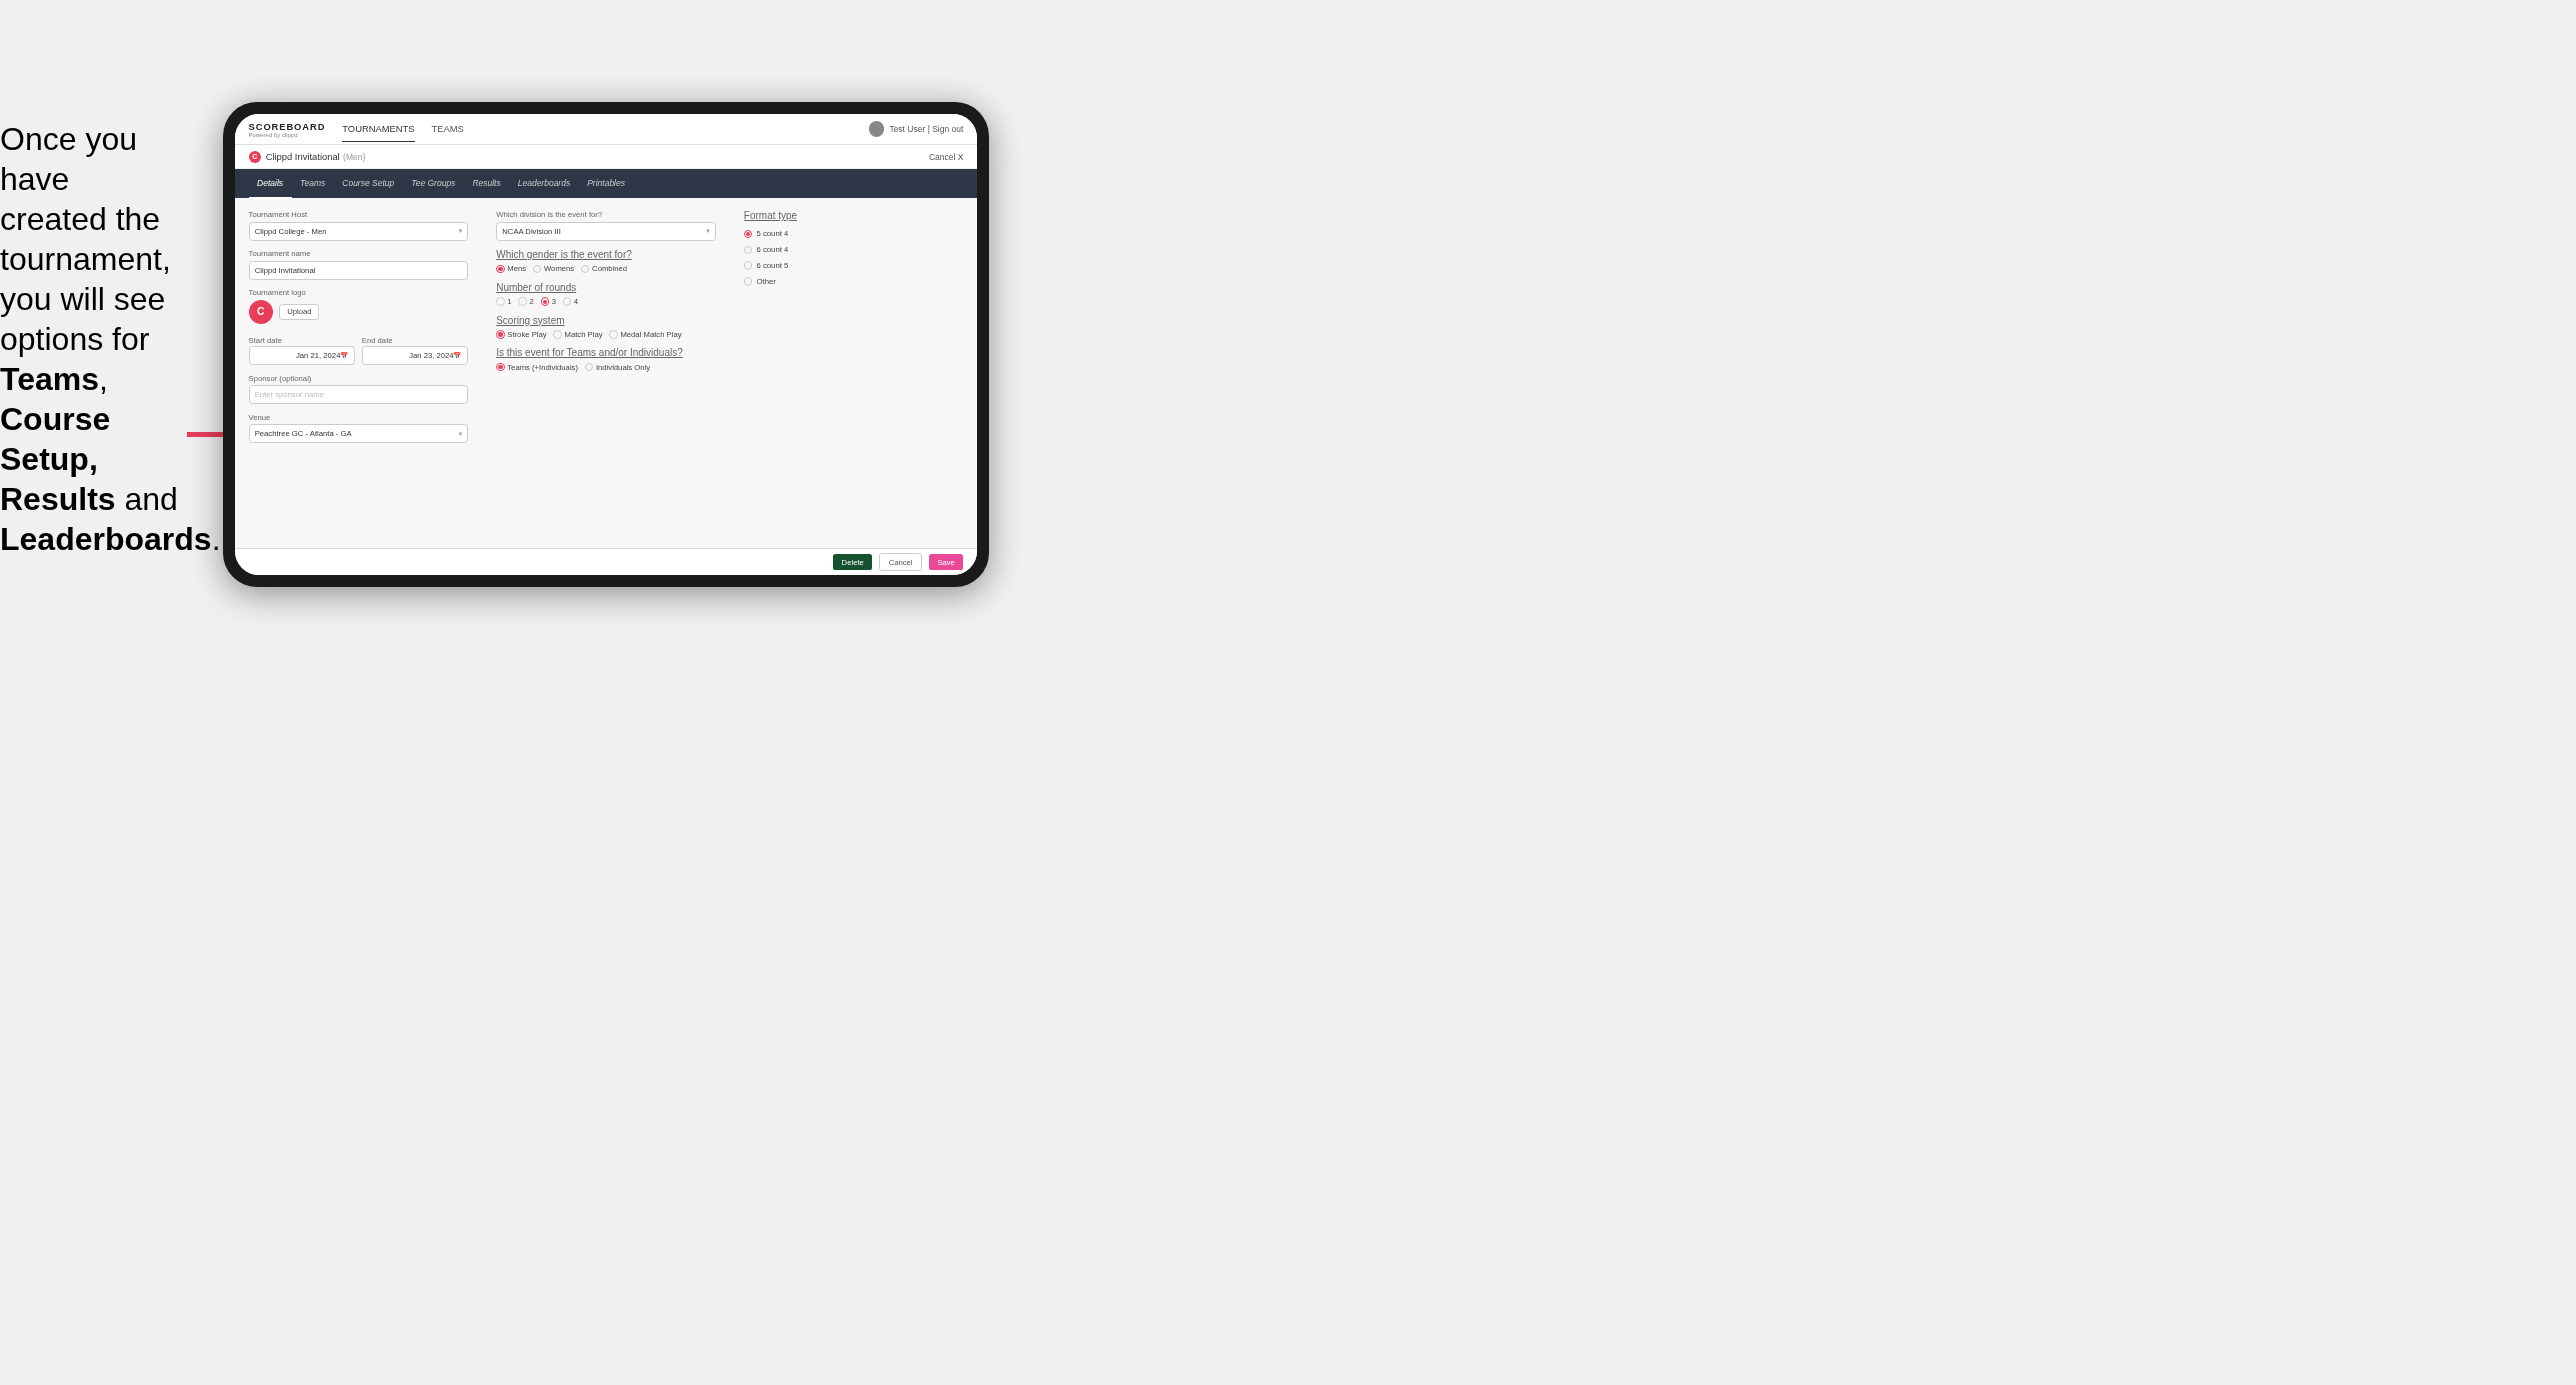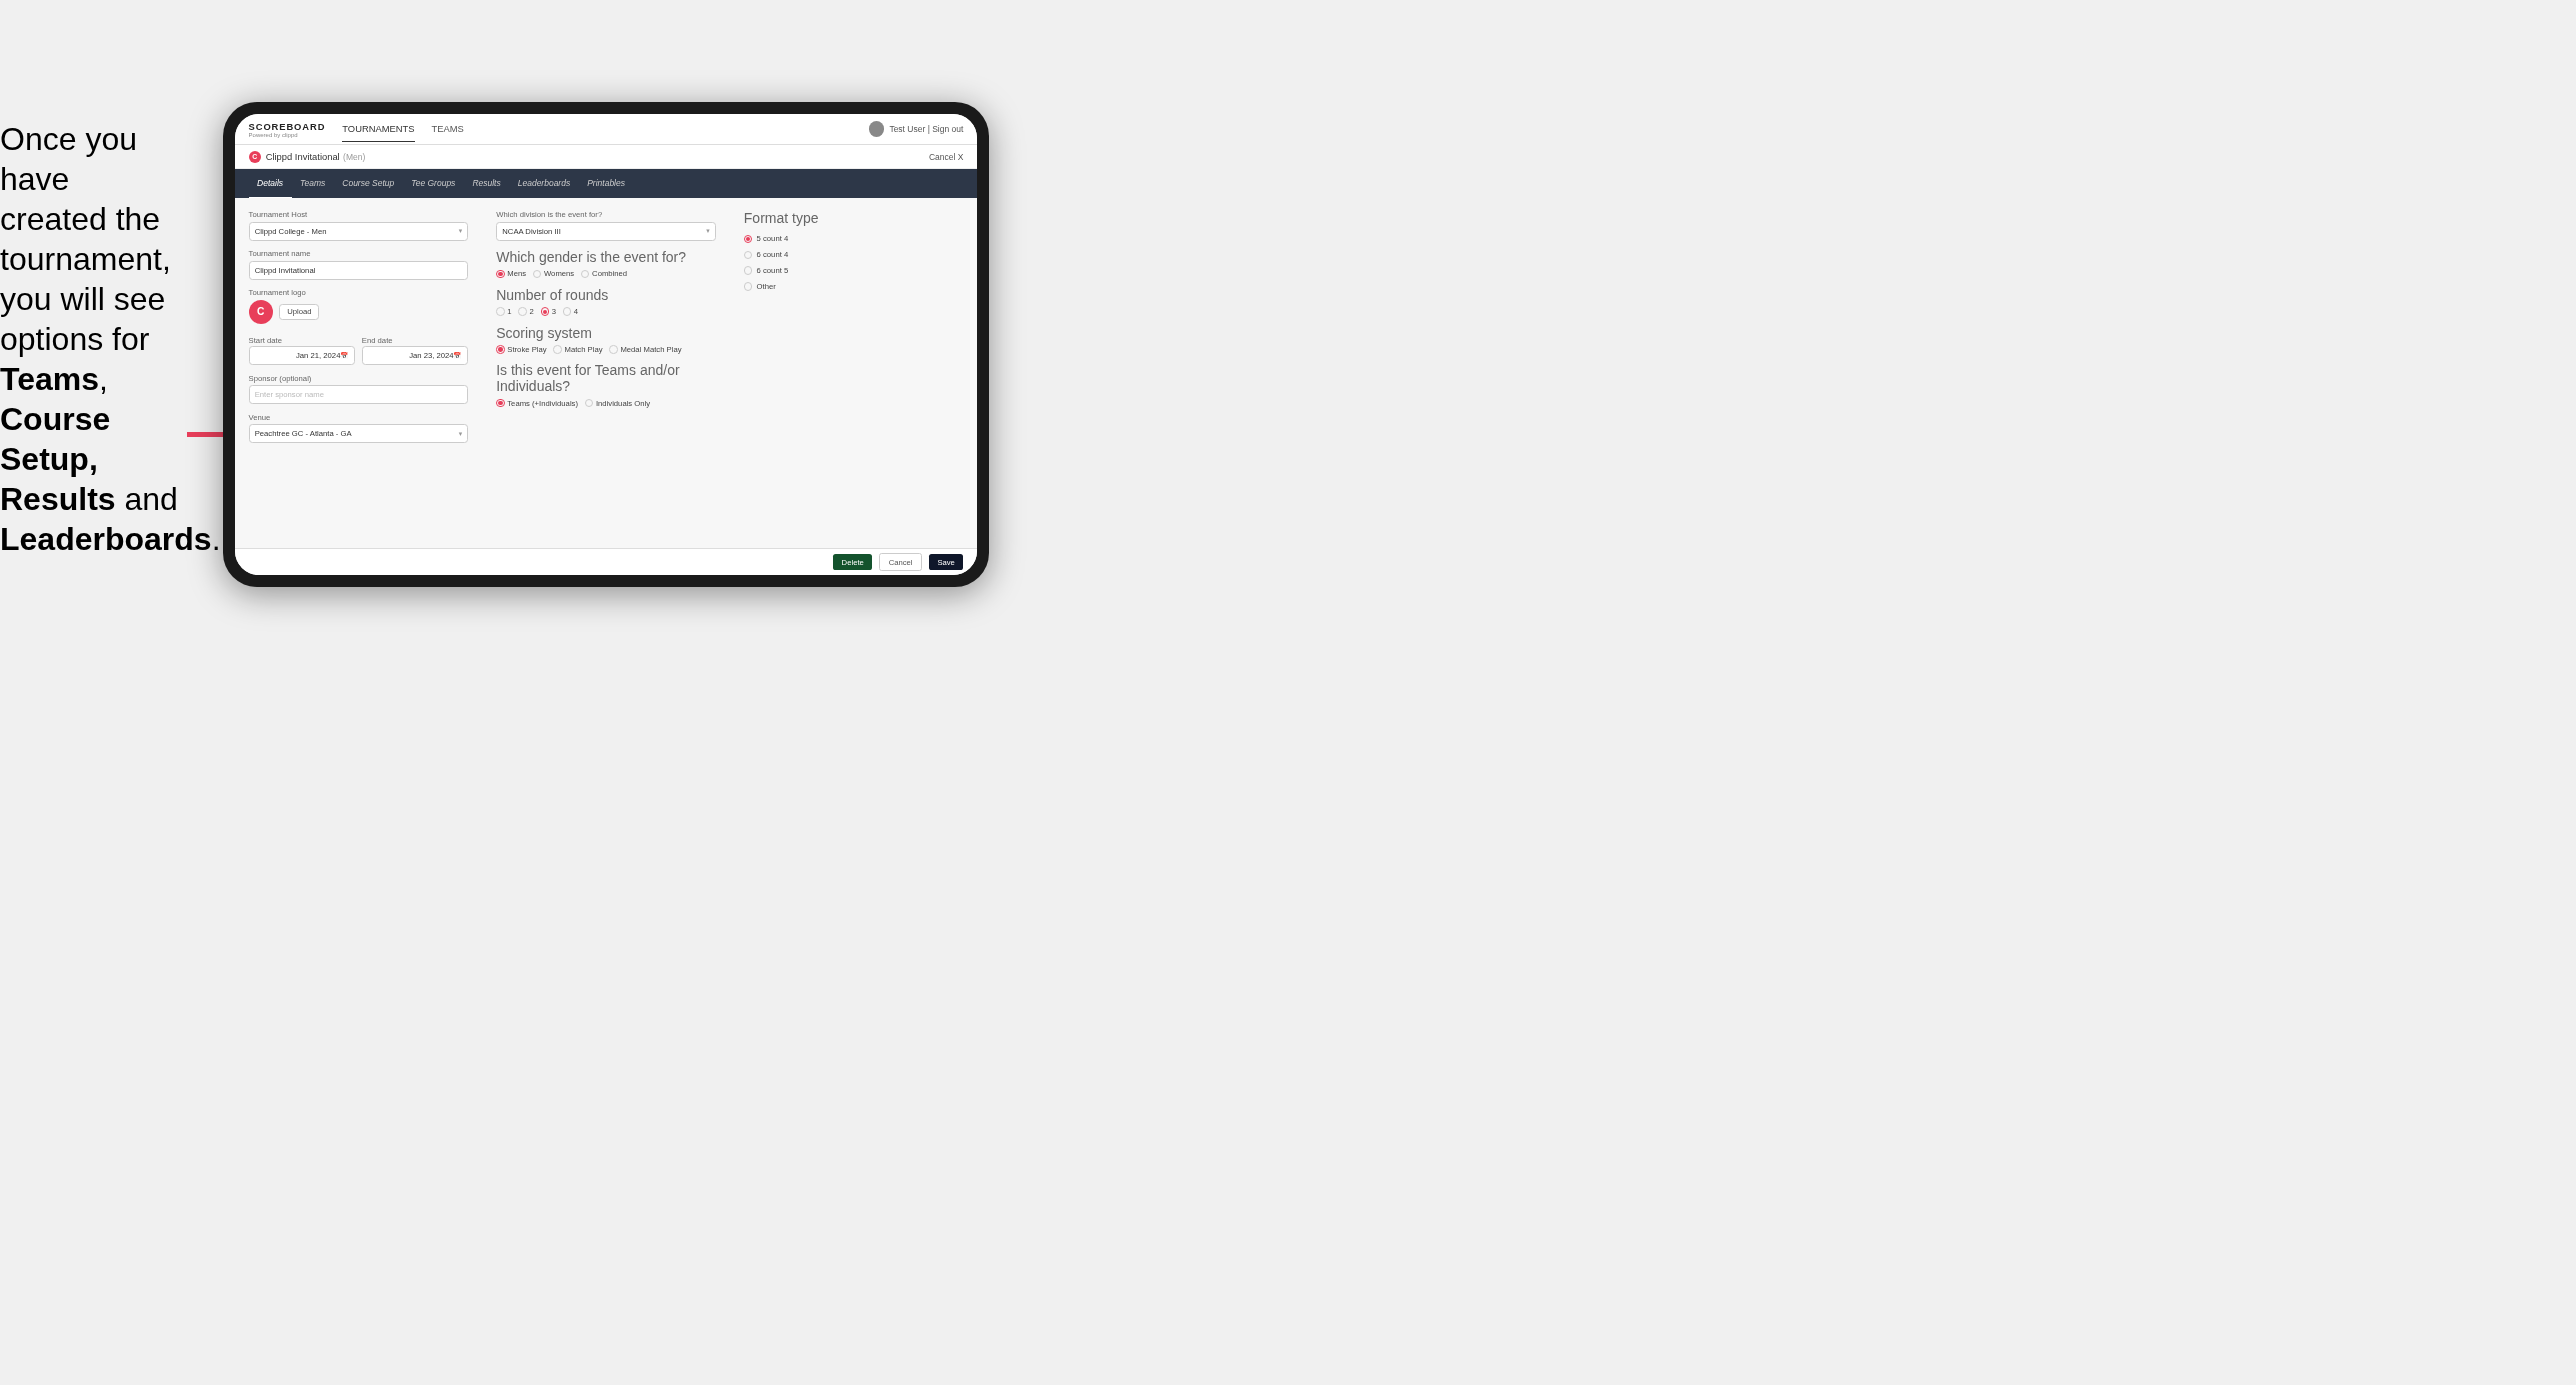--- a/index.html
+++ b/index.html
@@ -360,42 +360,43 @@
     .btn-cancel {
       background: #fff;
       color: #555;
       border: 0.9px solid #ccc;
       border-radius: 2.6px;
       padding: 3.4px 8.5px;
       font-size: 7.7px;
       cursor: pointer;
     }
     .btn-save {
-      background: #0f172a;
+      background: #ec4899;
       color: #fff;
       border: none;
       border-radius: 2.6px;
       padding: 3.4px 8.5px;
       font-size: 7.7px;
       cursor: pointer;
     }
 
     
     .venue-group {
       display: flex;
       flex-direction: column;
       gap: 2.6px;
     }
 
     
     .section-label {
-      font-size: 14px;
+      font-size: 10px;
       color: #666;
       font-weight: 500;
       margin-bottom: 1.7px;
+      text-decoration: underline;
     }
   </style>
 </head>
 <body>
 
 <div class="instruction-text">
   <span>Once you have</span><br>
   <span>created the</span><br>
   <span>tournament,</span><br>
   <span>you will see</span><br>

